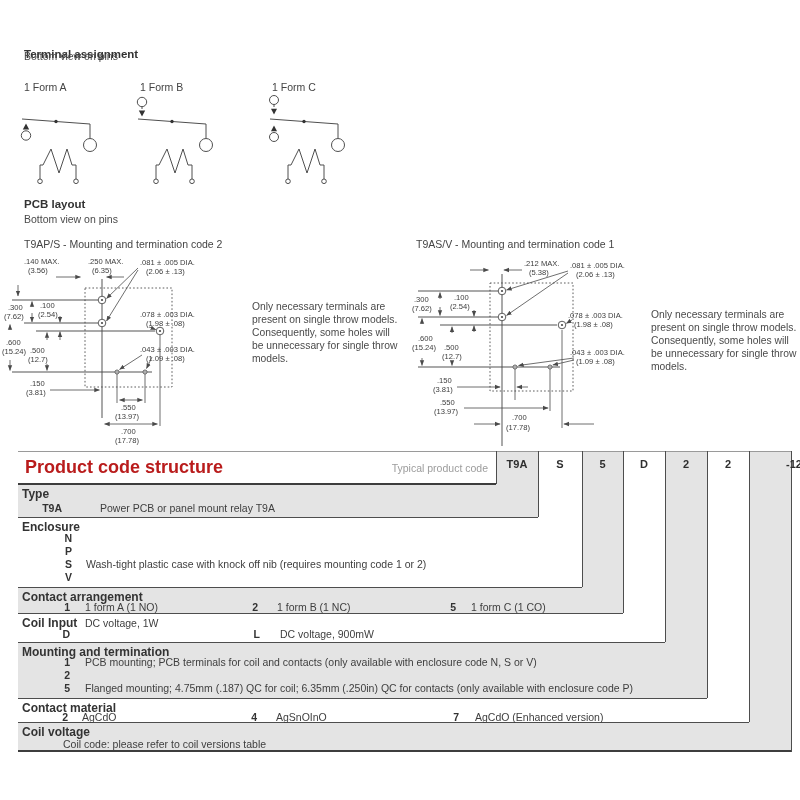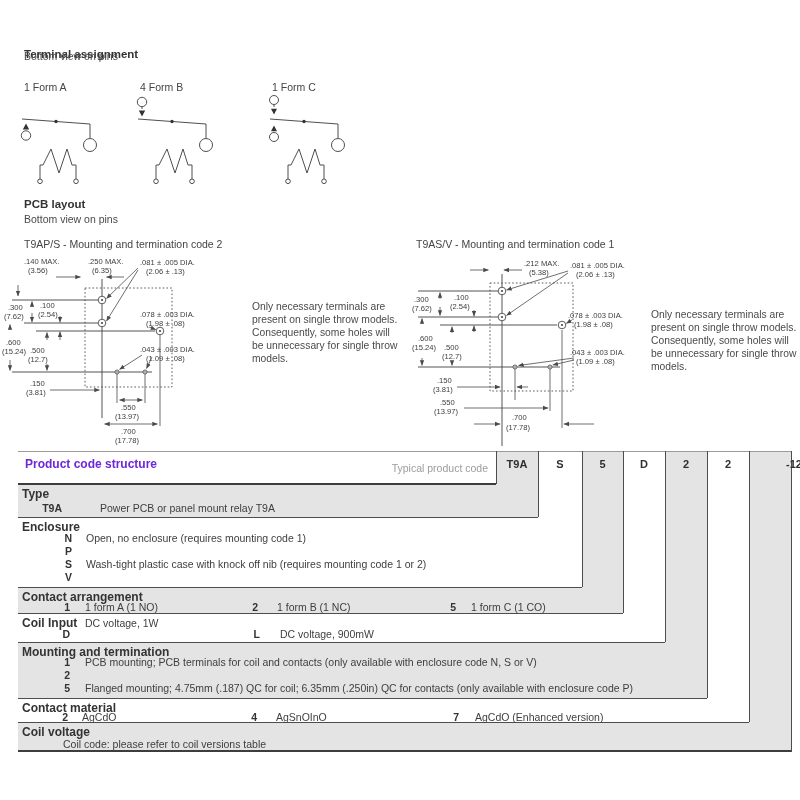--- a/index.html
+++ b/index.html
@@ -22,35 +22,35 @@
   .pcb text{font-size:7.6px;fill:#3c3c3c}
   .pcb circle.hole{stroke:#4a4a4a;stroke-width:0.9;fill:#fff}
   .pcb circle.hdot{fill:#4a4a4a;stroke:none}
   
   .pcs{position:absolute;left:18px;top:451px;width:774px;height:301px}
   .band{position:absolute;background:#e4e4e4}
   .vl{position:absolute;width:1px;background:#4d4d4d}
   .hl{position:absolute;height:1px;background:#4d4d4d}
   .hl.thick{height:2px;background:#3d3d3d}
   .hl.light{background:#9a9a9a}
-  .pcs-title{position:absolute;left:7px;top:6px;font-size:12px;font-weight:bold;color:#6d28d9}
+  .pcs-title{position:absolute;left:7px;top:6px;font-size:18px;font-weight:bold;color:#b91c1c}
   .typical{position:absolute;left:280px;top:11px;width:190px;text-align:right;font-size:10.5px;color:#9c9c9c}
   .code{position:absolute;top:7px;text-align:center;font-weight:bold;font-size:11px;color:#2e2e2e}
   .secname{position:absolute;left:4px;font-weight:bold;font-size:12px;color:#333}
   .rcode{position:absolute;width:24px;text-align:right;font-weight:bold;font-size:10.5px;color:#333}
   .rdesc{position:absolute;font-size:10.5px;color:#3e3e3e;white-space:nowrap}
 </style>
 </head>
 <body>
 
 <div class="abs h1" style="left:24px;top:48px">Terminal assignment</div>
 <div class="abs sub" style="left:24px;top:50px">Bottom view on pins</div>
 
 <div class="abs formlabel" style="left:24px;top:81px">1 Form A</div>
-<div class="abs formlabel" style="left:140px;top:81px">4 Form B</div>
+<div class="abs formlabel" style="left:140px;top:81px">1 Form B</div>
 <div class="abs formlabel" style="left:272px;top:81px">1 Form C</div>
 
 <svg class="sk" style="left:18px;top:93px" width="110" height="100" viewBox="0 0 110 100">
   <line x1="4" y1="26" x2="72" y2="31"></line>
     <circle class="dot" cx="38" cy="28.5" r="1.7"></circle>
   <polyline points="72,31 72,45"></polyline>
     <circle class="open" cx="72" cy="52" r="6.5"></circle>
   <polygon points="8,30.5 4.8,36.5 11.2,36.5"></polygon>
     <circle class="open" cx="8" cy="42.5" r="4.7"></circle>
   <path d="M22,86 V72 H25 L33,56 L41,80 L49,56 L54,72 H58 V86"></path>
@@ -288,21 +288,20 @@
   <div class="code" style="left:647px;width:42px">2</div>
   <div class="code" style="left:689px;width:42px">2</div>
   <div class="code" style="left:755px;width:42px">-12</div>
 
   <div class="secname" style="top:36px">Type</div>
   <span class="rcode" style="left:20px;top:51px">T9A</span>
   <span class="rdesc" style="left:82px;top:51px">Power PCB or panel mount relay T9A</span>
 
   <div class="secname" style="top:69px">Enclosure</div>
   <span class="rcode" style="left:30px;top:81px">N</span>
-  <span class="rdesc" style="left:68px;top:81px">Open, no enclosure (requires mounting code 1)</span>
   <span class="rcode" style="left:30px;top:94px">P</span>
   <span class="rcode" style="left:30px;top:107px">S</span>
   <span class="rdesc" style="left:68px;top:107px">Wash-tight plastic case with knock off nib (requires mounting code 1 or 2)</span>
   <span class="rcode" style="left:30px;top:120px">V</span>
 
   <div class="secname" style="top:139px">Contact arrangement</div>
   <span class="rcode" style="left:28px;top:150px">1</span>
   <span class="rdesc" style="left:67px;top:150px">1 form A (1 NO)</span>
   <span class="rcode" style="left:216px;top:150px">2</span>
   <span class="rdesc" style="left:259px;top:150px">1 form B (1 NC)</span>

